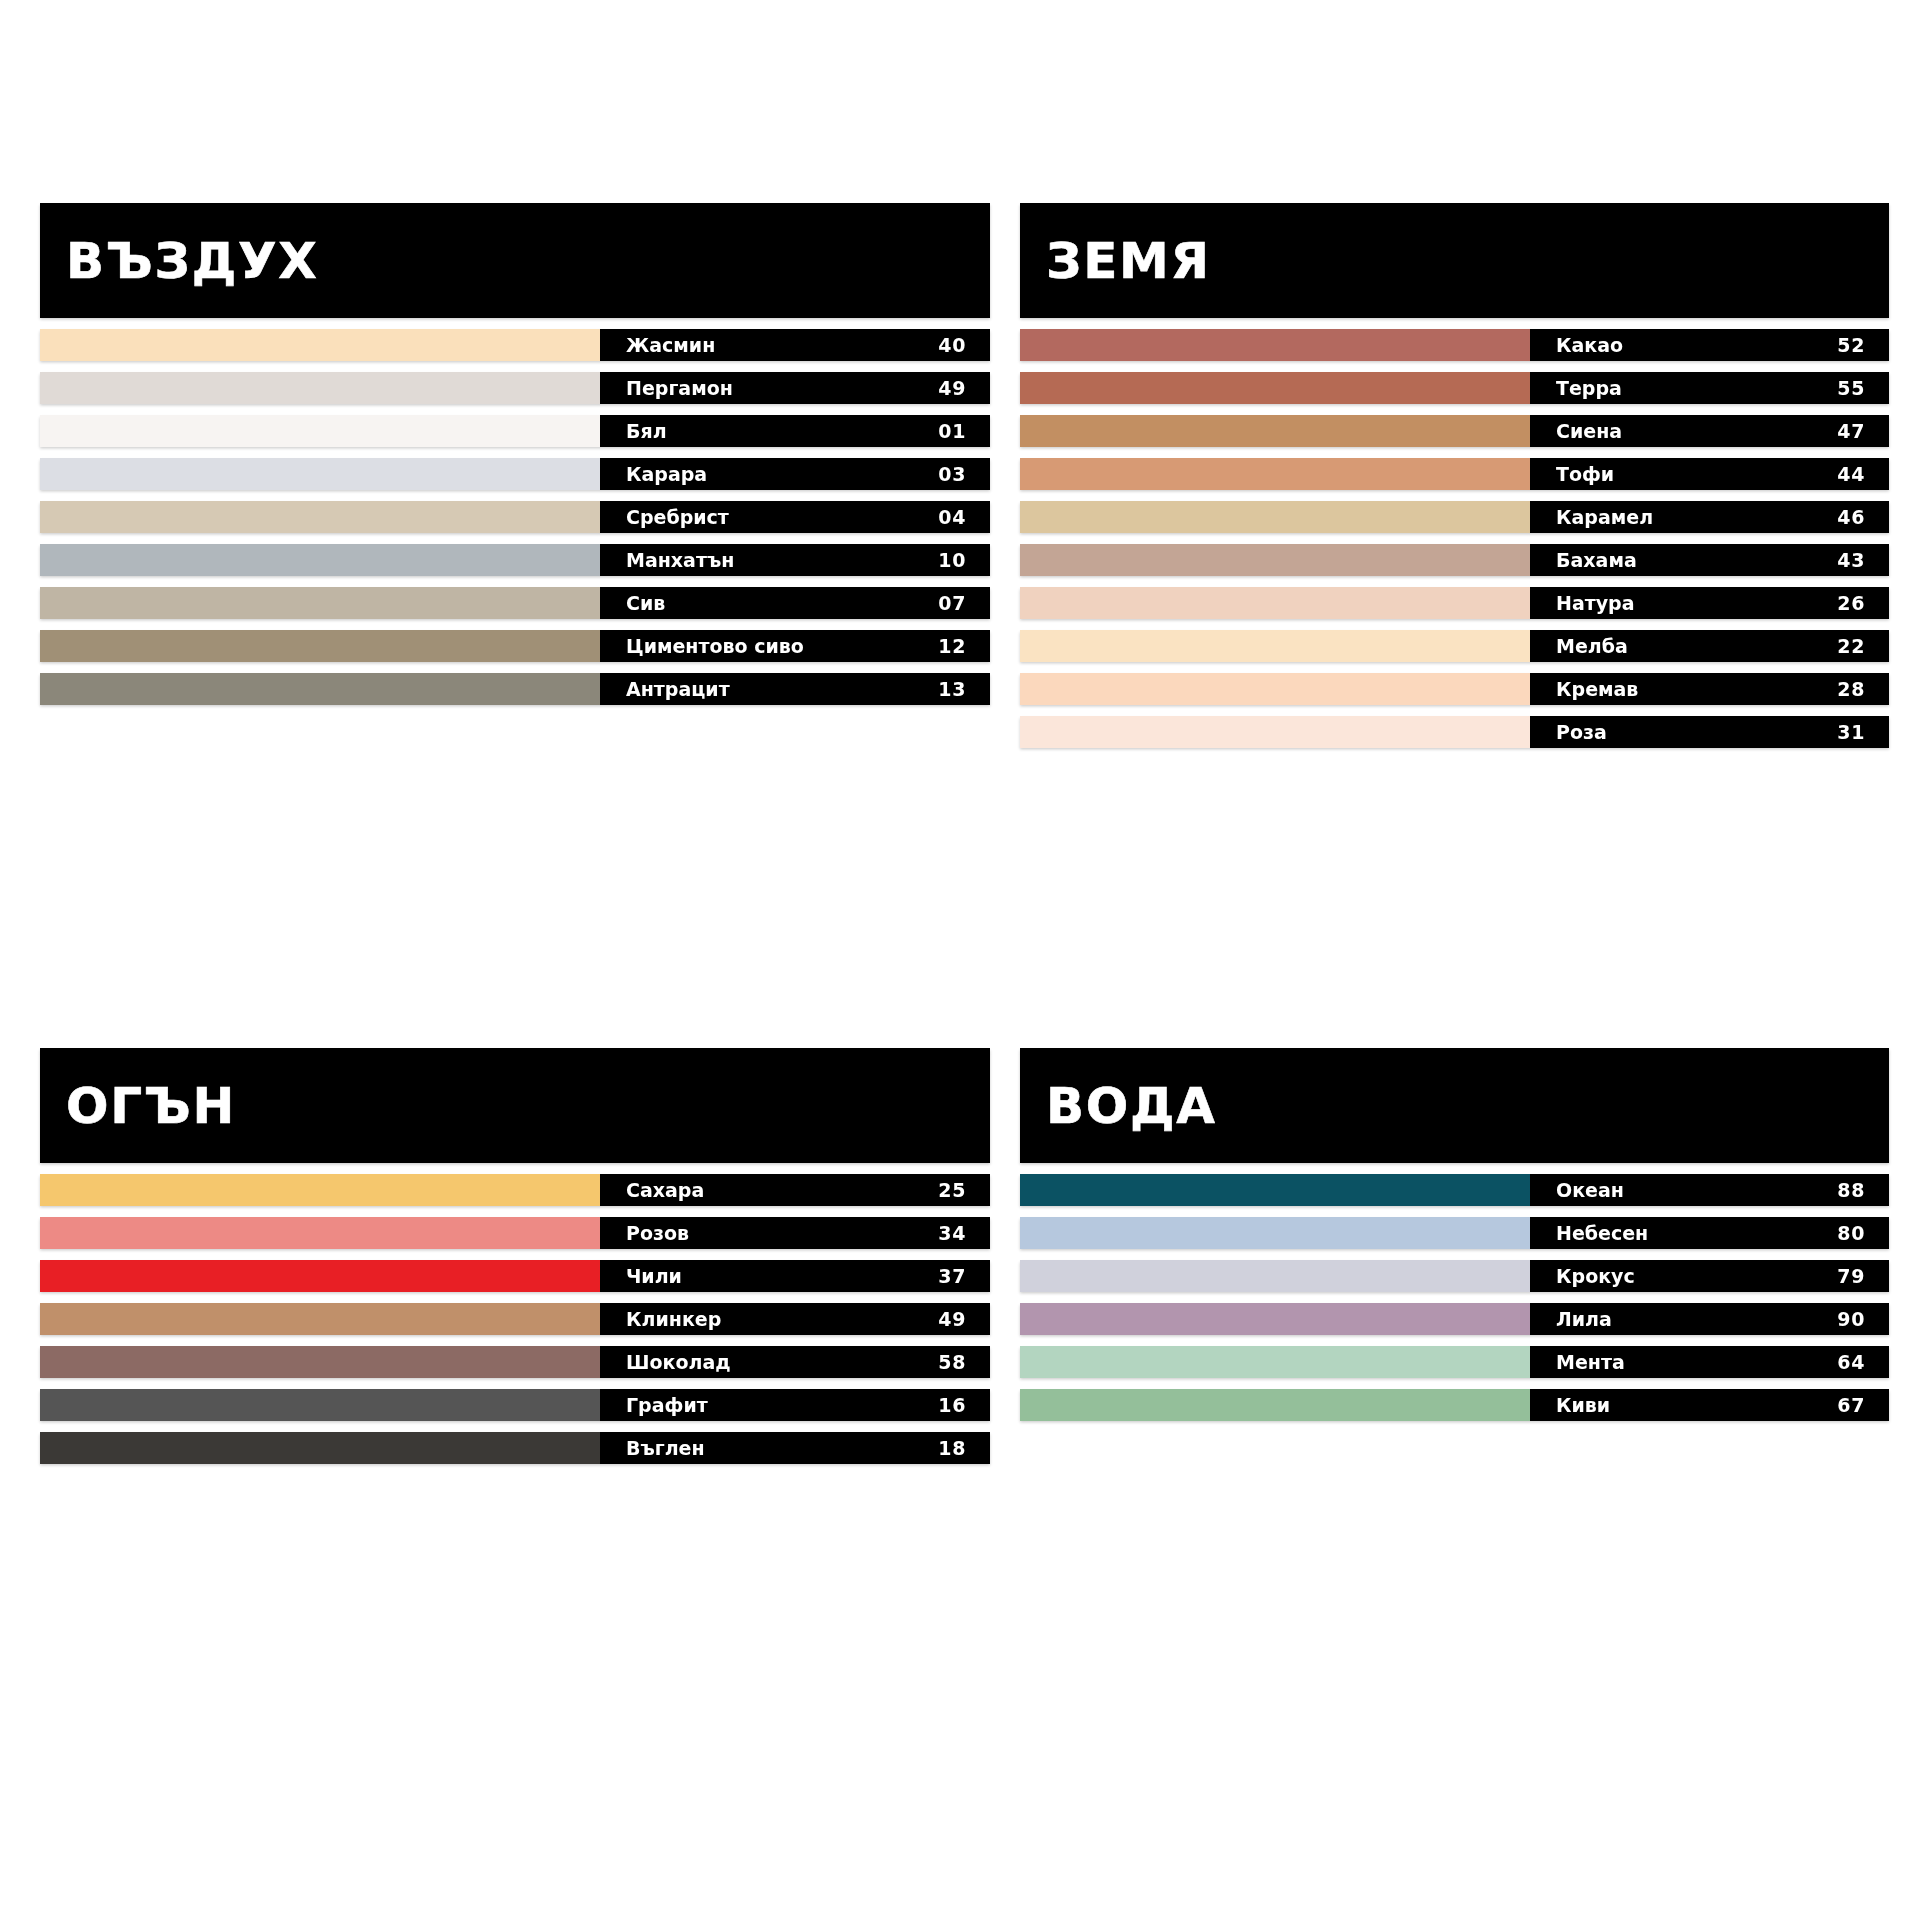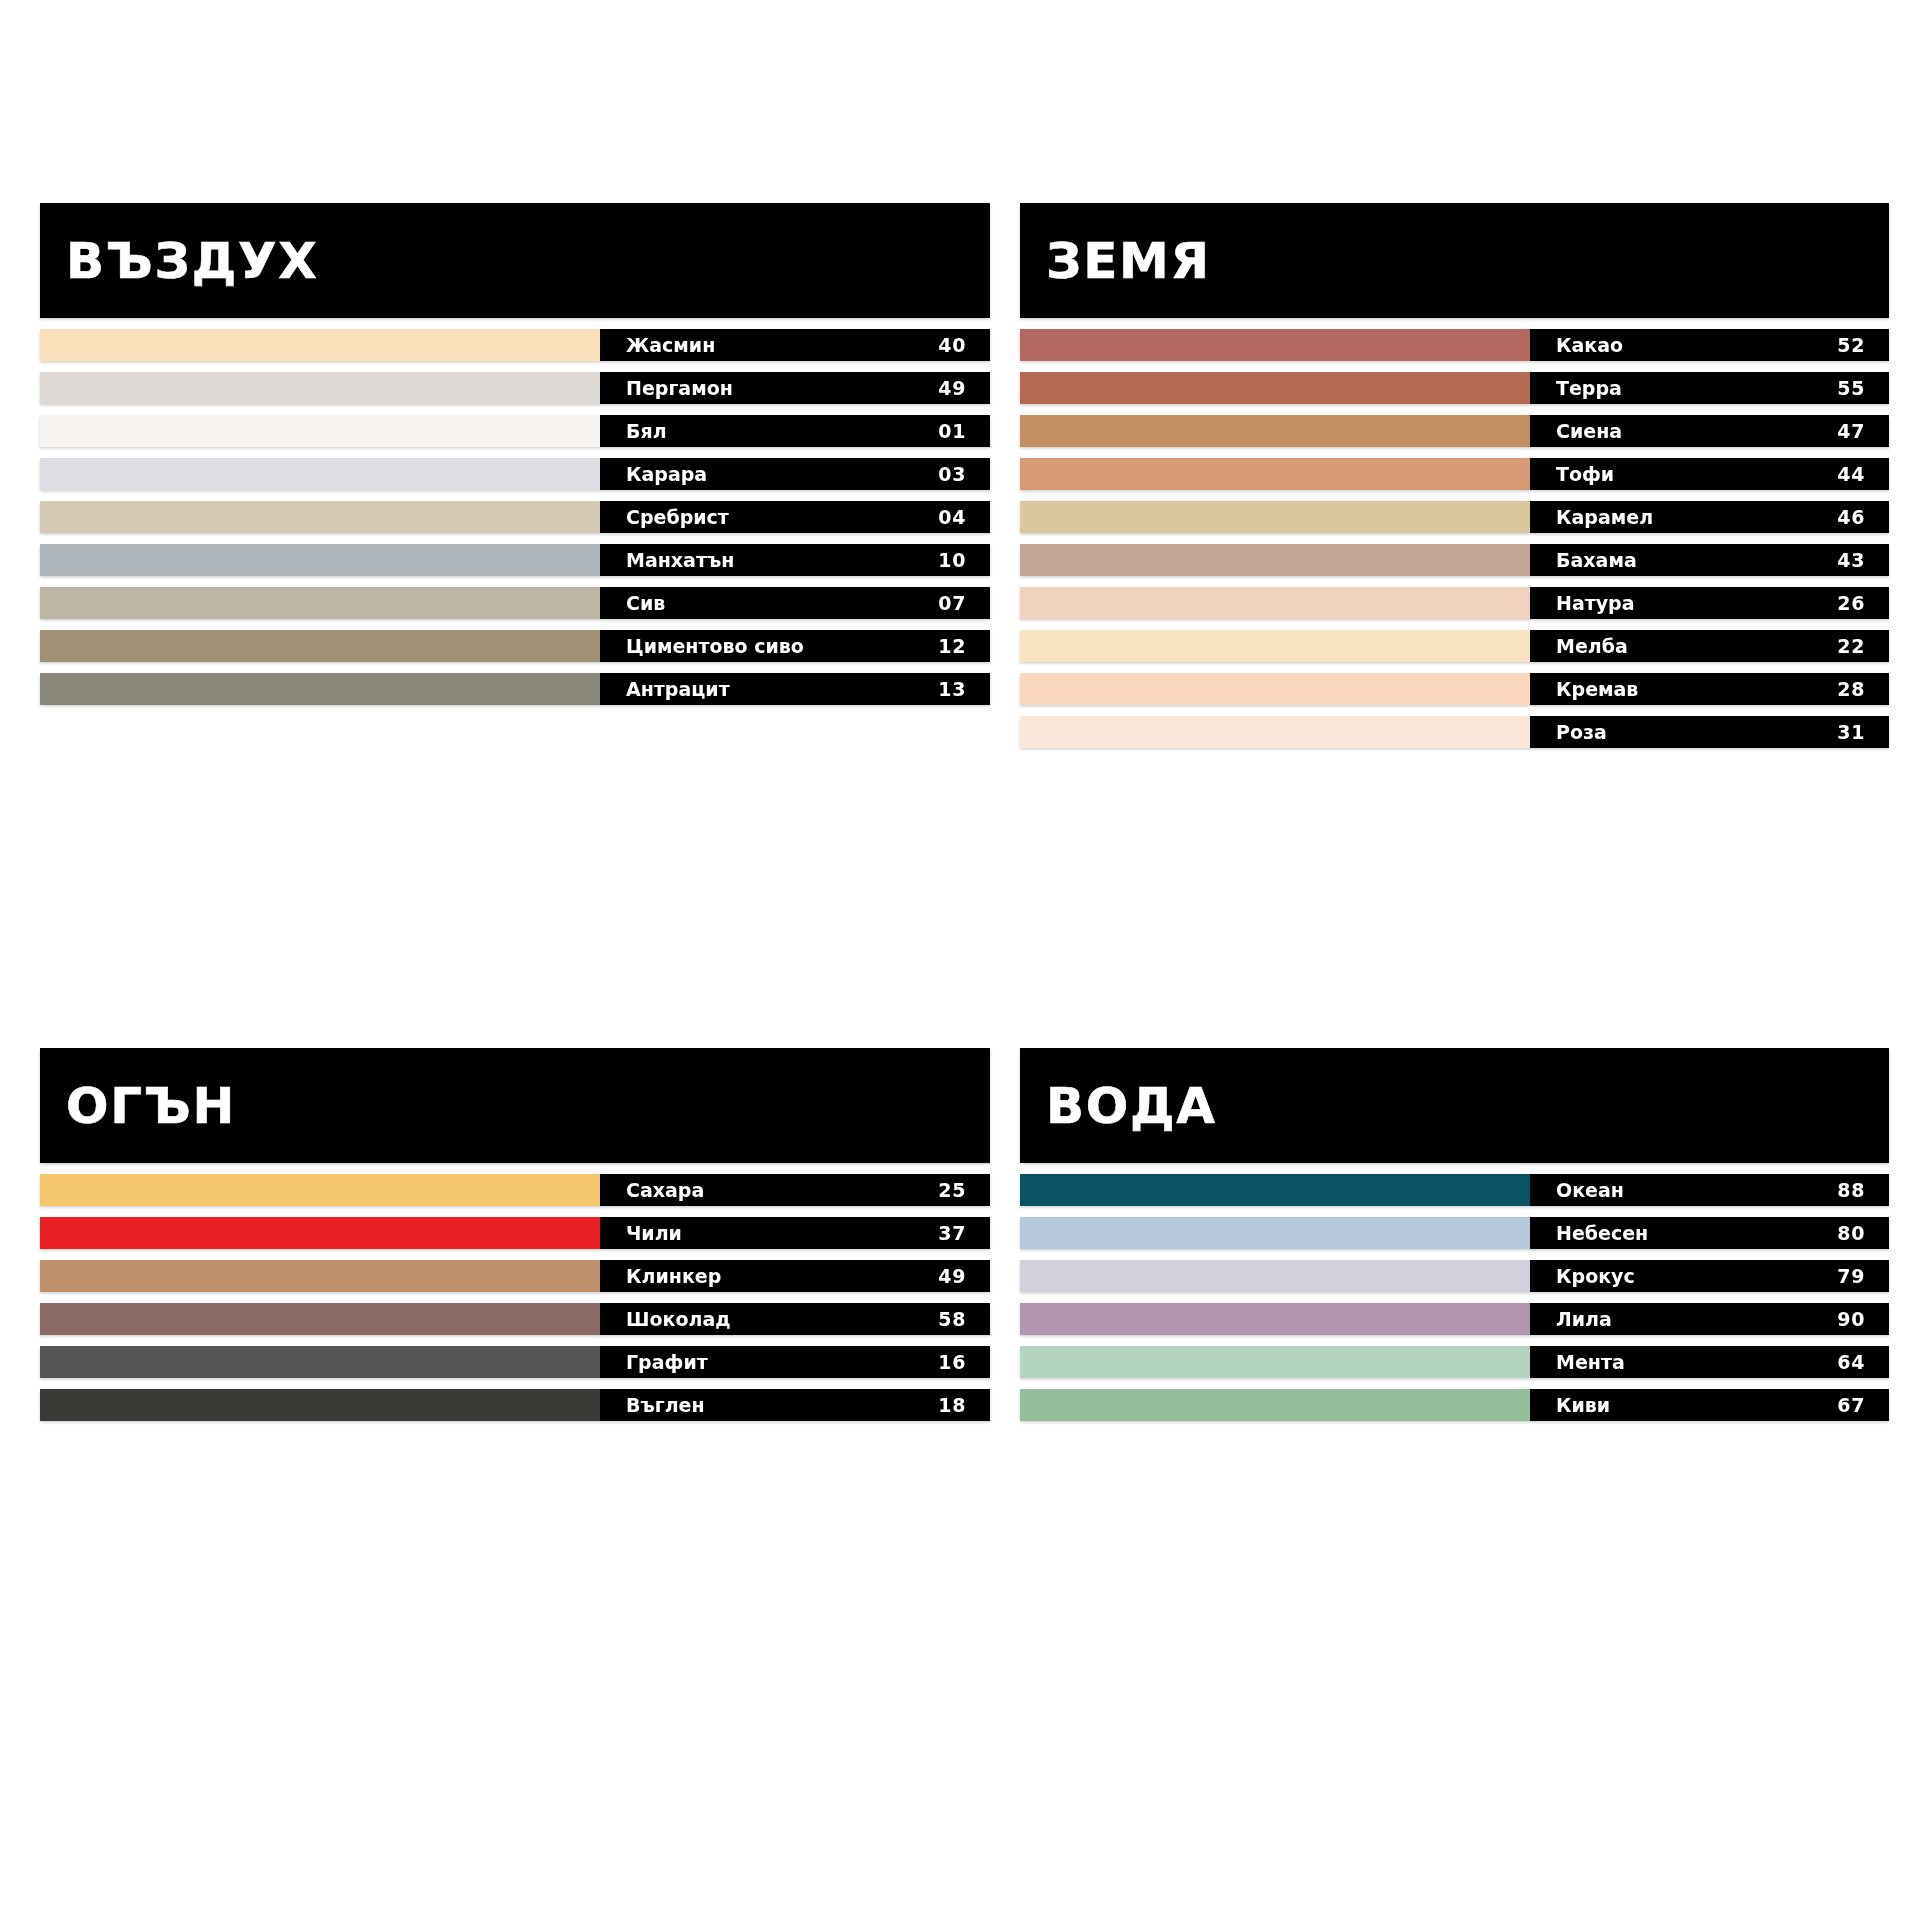--- a/index.html
+++ b/index.html
@@ -317,20 +317,27 @@
     </div>
     <div class="rows">
         <div class="row">
           <div class="swatch" style="background: rgb(245, 199, 109);"></div>
           <div class="label">
             <span class="nm">Сахара</span>
             <span class="cd">25</span>
           </div>
         </div>
         <div class="row">
+          <div class="swatch" style="background: rgb(237, 138, 133);"></div>
+          <div class="label">
+            <span class="nm">Розов</span>
+            <span class="cd">34</span>
+          </div>
+        </div>
+        <div class="row">
           <div class="swatch" style="background: rgb(232, 31, 37);"></div>
           <div class="label">
             <span class="nm">Чили</span>
             <span class="cd">37</span>
           </div>
         </div>
         <div class="row">
           <div class="swatch" style="background: rgb(192, 144, 106);"></div>
           <div class="label">
             <span class="nm">Клинкер</span>

